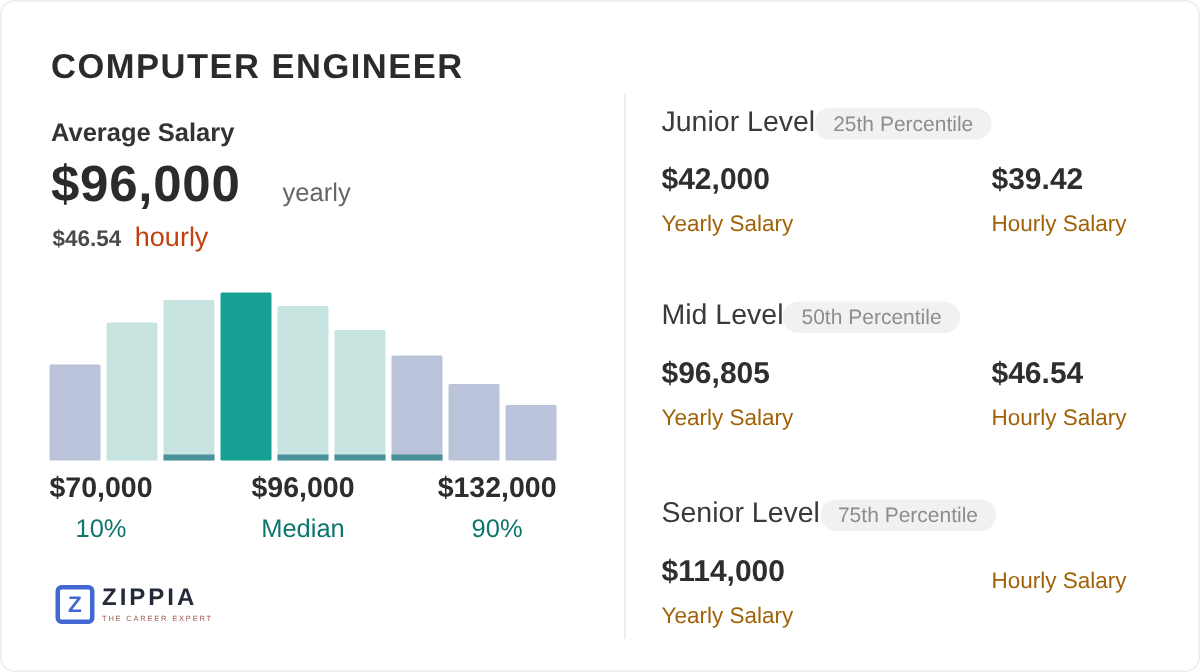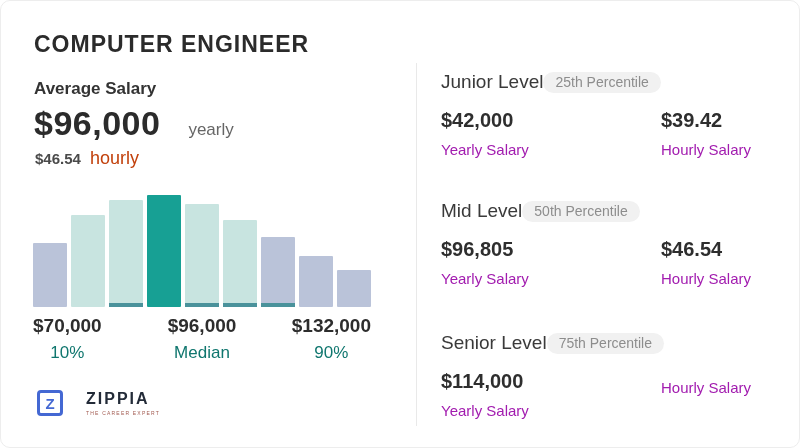--- a/index.html
+++ b/index.html
@@ -77,34 +77,34 @@
     background:#f1f1f1;color:#8d8d8d;
     font-size:14px;line-height:11px;
     padding:5px 12px;border-radius:12px;
     white-space:nowrap;
   }
   .level-values{position:relative;margin-top:16px;height:52px;}
   .val-col{position:absolute;top:0;}
   .val-col-yearly{left:0;}
   .val-col-hourly{left:220px;}
   .val{font-size:20px;font-weight:700;color:#2e2e2e;}
-  .val-label{font-size:15px;color:#a21caf;margin-top:9px;}
+  .val-label{font-size:15px;color:#a16207;margin-top:9px;}
 
   
   .brand{
     position:absolute;left:36px;top:389px;
     display:flex;align-items:center;
   }
   .logo-box{
     width:26px;height:26px;box-sizing:border-box;
     border:3px solid #4468d3;border-radius:4px;
     display:flex;align-items:center;justify-content:center;
   }
   .logo-z{font-size:15px;font-weight:800;color:#4468d3;line-height:1;}
-  .brand-text{margin-left:23px;}
+  .brand-text{margin-left:5px;}
   .brand-name{font-size:16px;font-weight:800;letter-spacing:2px;color:#232b38;}
   .brand-tagline{font-size:5px;letter-spacing:1.2px;color:#a25a50;margin-top:2px;}
   .updated{
     position:absolute;left:218px;top:393px;
     font-size:15px;color:#8d8d8d;
   }
 </style>
 </head>
 <body>
 

